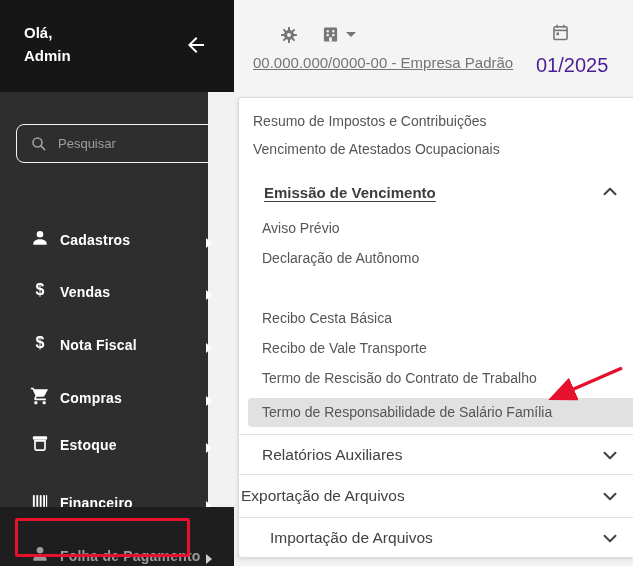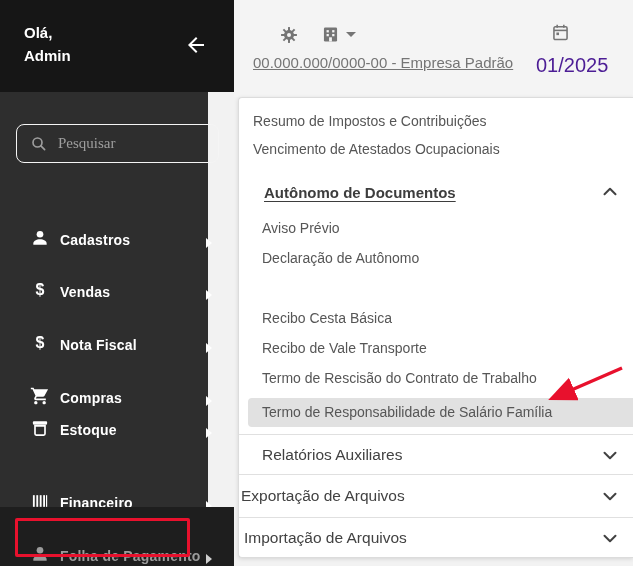--- a/index.html
+++ b/index.html
@@ -7,21 +7,21 @@
   body { font-family:"Liberation Sans","DejaVu Sans",sans-serif; overflow:hidden; }
   #app { position:relative; width:633px; height:566px; background:#f2f2f2; }
 
   
   .sidebar { position:absolute; left:0; top:0; width:208px; height:566px; background:#2e2e2e; }
   .sb-header { position:absolute; left:0; top:0; width:234px; height:92px; background:#161616; color:#fff; }
   .sb-greeting { position:absolute; left:24px; top:21px; font-size:15px; font-weight:700; line-height:23px; }
   .sb-back { position:absolute; right:26px; top:33px; width:24px; height:24px; color:#fff; cursor:pointer; }
   .sb-search { position:absolute; left:16px; top:124px; width:203px; height:39px; border:1px solid #f5f5f5; border-radius:8px; display:flex; align-items:center; padding:0 10px 0 13px; }
   .sb-search svg { flex:0 0 auto; }
-  .sb-search input { flex:1; margin-left:10px; background:transparent; border:none; outline:none; color:#fff; font-size:15px; font-family:Liberation Serif, serif; }
+  .sb-search input { flex:1; margin-left:10px; background:transparent; border:none; outline:none; color:#fff; font-size:13px; font-family:Liberation Sans, sans-serif; }
   .sb-search input::placeholder { color:#9e9e9e; opacity:1; }
   .s-item { position:absolute; left:0; width:234px; height:52px; display:flex; align-items:flex-end; color:#fff; cursor:pointer; }
   .s-item .ic { width:20px; height:20px; margin-left:30px; display:flex; align-items:center; justify-content:center; }
   .s-item .lbl { margin-left:10px; font-size:14px; font-weight:700; letter-spacing:.2px; }
   .s-item .caret { margin-left:auto; margin-right:22px; width:0; height:0; border-top:5px solid transparent; border-bottom:5px solid transparent; border-left:6px solid #fff; }
   .dollar { font-size:16px; font-weight:700; color:#fff; line-height:20px; }
   .sb-active-zone { position:absolute; left:0; top:507px; width:234px; height:59px; background:#1e1e1e; }
   .s-item.muted { color:#9b9b9b; }
   .s-item.muted .lbl { color:#9b9b9b; }
   .s-item.muted .caret { border-left-color:#cfcfcf; }
@@ -103,21 +103,21 @@
     </div>
     <div class="s-item" style="top:354px">
       <span class="ic">
           <svg viewBox="0 0 24 24" width="20" height="20">
             <path fill="#fff" d="M7 18c-1.1 0-1.99.9-1.99 2S5.9 22 7 22s2-.9 2-2-.9-2-2-2zm10 0c-1.1 0-1.99.9-1.99 2s.89 2 1.99 2 2-.9 2-2-.9-2-2-2zm-8.9-5h7.45c.75 0 1.41-.41 1.75-1.03L21.7 4H5.21l-.94-2H1v2h2l3.6 7.59-1.35 2.44C4.52 15.37 5.48 17 7 17h12v-2H7l1.1-2z"></path>
           </svg>
         </span>
       <span class="lbl">Compras</span>
       <span class="caret"></span>
     </div>
-    <div class="s-item" style="top:386px">
+    <div class="s-item" style="top:401px">
       <span class="ic">
           <svg viewBox="0 0 24 24" width="20" height="20">
             <rect x="3.5" y="4" width="17" height="4" rx="1" fill="#fff"></rect>
             <path d="M6 9.5h12V19a1.5 1.5 0 0 1-1.5 1.5h-9A1.5 1.5 0 0 1 6 19z" fill="none" stroke="#fff" stroke-width="2"></path>
           </svg>
         </span>
       <span class="lbl">Estoque</span>
       <span class="caret"></span>
     </div>
     <div class="s-item" style="top:459px">
@@ -191,21 +191,21 @@
     </div>
     <div class="tb-period">01/2025</div>
   </div>
 
   <div class="panel">
 
     <div class="p-row ind1" style="top:9px">Resumo de Impostos e Contribuições</div>
     <div class="p-row ind1" style="top:37px">Vencimento de Atestados Ocupacionais</div>
 
     <div class="p-head" style="top:79px; height:30px; padding-left:25px">
-      <span class="emissao-lbl">Autônomo de Documentos</span>
+      <span class="emissao-lbl">Emissão de Vencimento</span>
       <span class="chev"><svg viewBox="0 0 24 24" width="22" height="22">
             <polyline points="6,14.5 12,8.5 18,14.5" fill="none" stroke="#424242" stroke-width="2.2" stroke-linecap="round" stroke-linejoin="round"></polyline>
           </svg></span>
     </div>
 
     <div class="p-row ind2" style="top:116px">Aviso Prévio</div>
     <div class="p-row ind2" style="top:146px">Declaração de Autônomo</div>
     <div class="p-row ind2" style="top:206px">Recibo Cesta Básica</div>
     <div class="p-row ind2" style="top:236px">Recibo de Vale Transporte</div>
     <div class="p-row ind2" style="top:266px">Termo de Rescisão do Contrato de Trabalho</div>
@@ -223,21 +223,21 @@
 
     <div class="divider" style="top:376px"></div>
     <div class="p-head" style="top:377px; height:42px; padding-left:2px">
       <span class="hlbl">Exportação de Arquivos</span>
       <span class="chev"><svg viewBox="0 0 24 24" width="22" height="22">
             <polyline points="6,9.5 12,15.5 18,9.5" fill="none" stroke="#424242" stroke-width="2.2" stroke-linecap="round" stroke-linejoin="round"></polyline>
           </svg></span>
     </div>
 
     <div class="divider" style="top:419px"></div>
-    <div class="p-head" style="top:420px; height:40px; padding-left:5px">
+    <div class="p-head" style="top:420px; height:40px; padding-left:31px">
       <span class="hlbl">Importação de Arquivos</span>
       <span class="chev"><svg viewBox="0 0 24 24" width="22" height="22">
             <polyline points="6,9.5 12,15.5 18,9.5" fill="none" stroke="#424242" stroke-width="2.2" stroke-linecap="round" stroke-linejoin="round"></polyline>
           </svg></span>
     </div>
   </div>
 
   <svg class="annot-arrow" viewBox="0 0 633 566">
     <defs>
       <marker id="ah" markerWidth="9" markerHeight="8" refX="6.5" refY="3.5" orient="auto">

